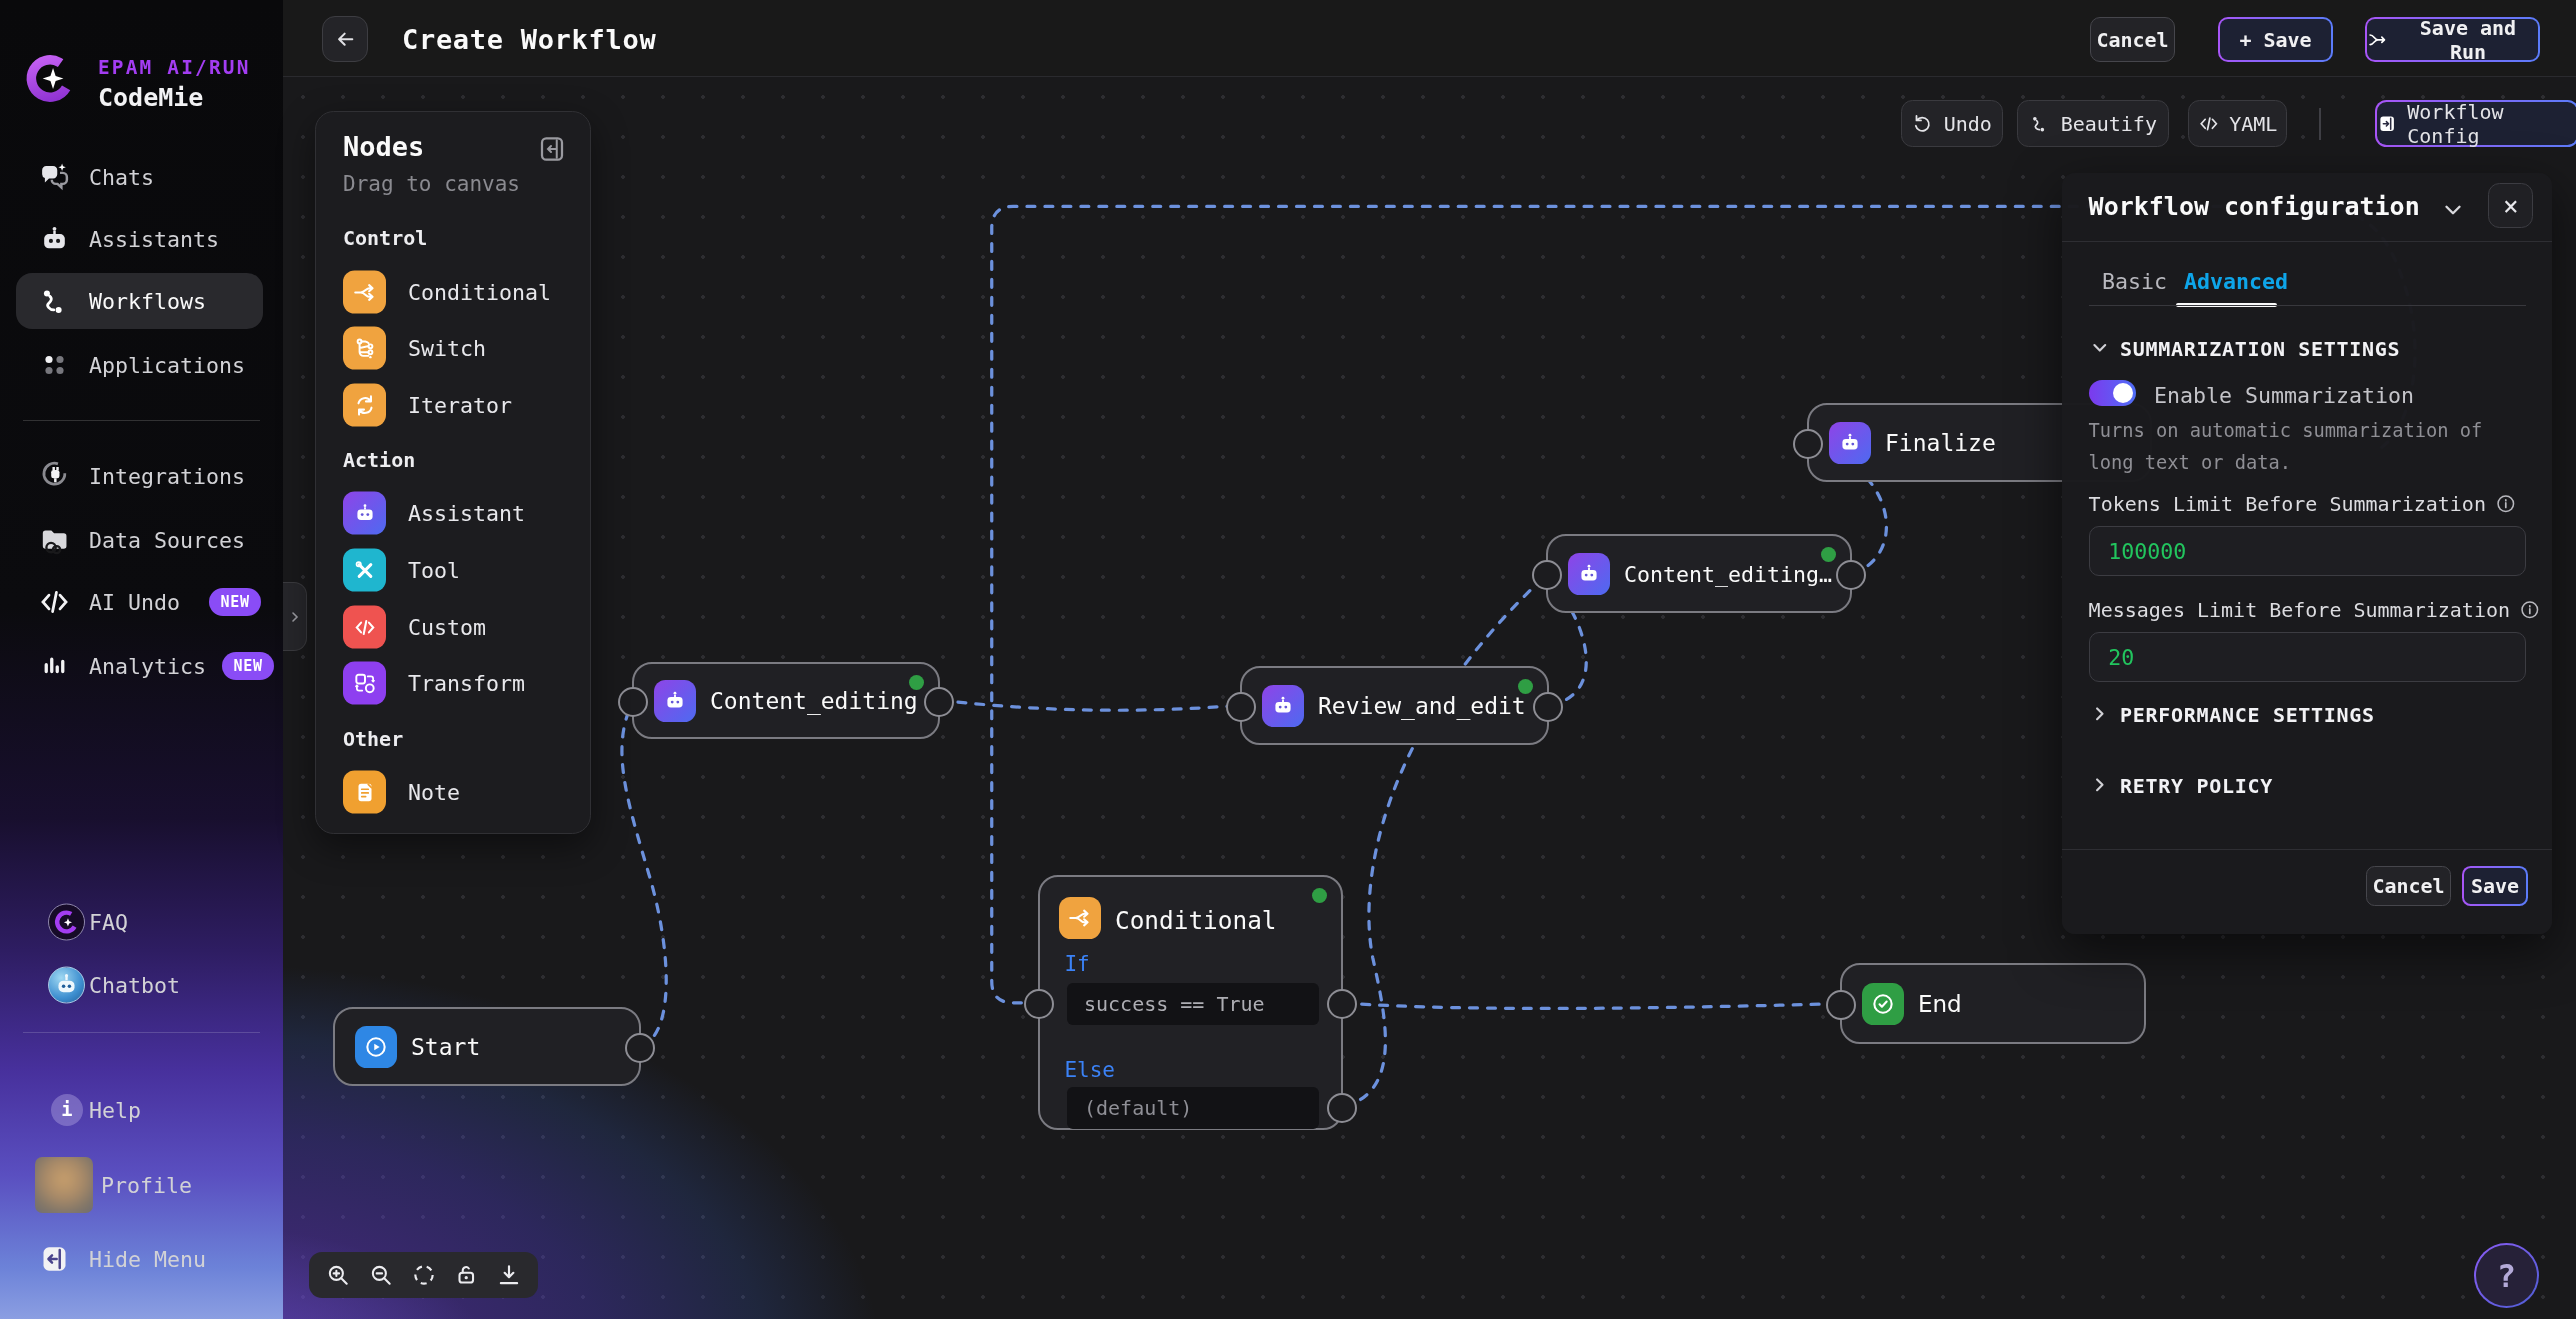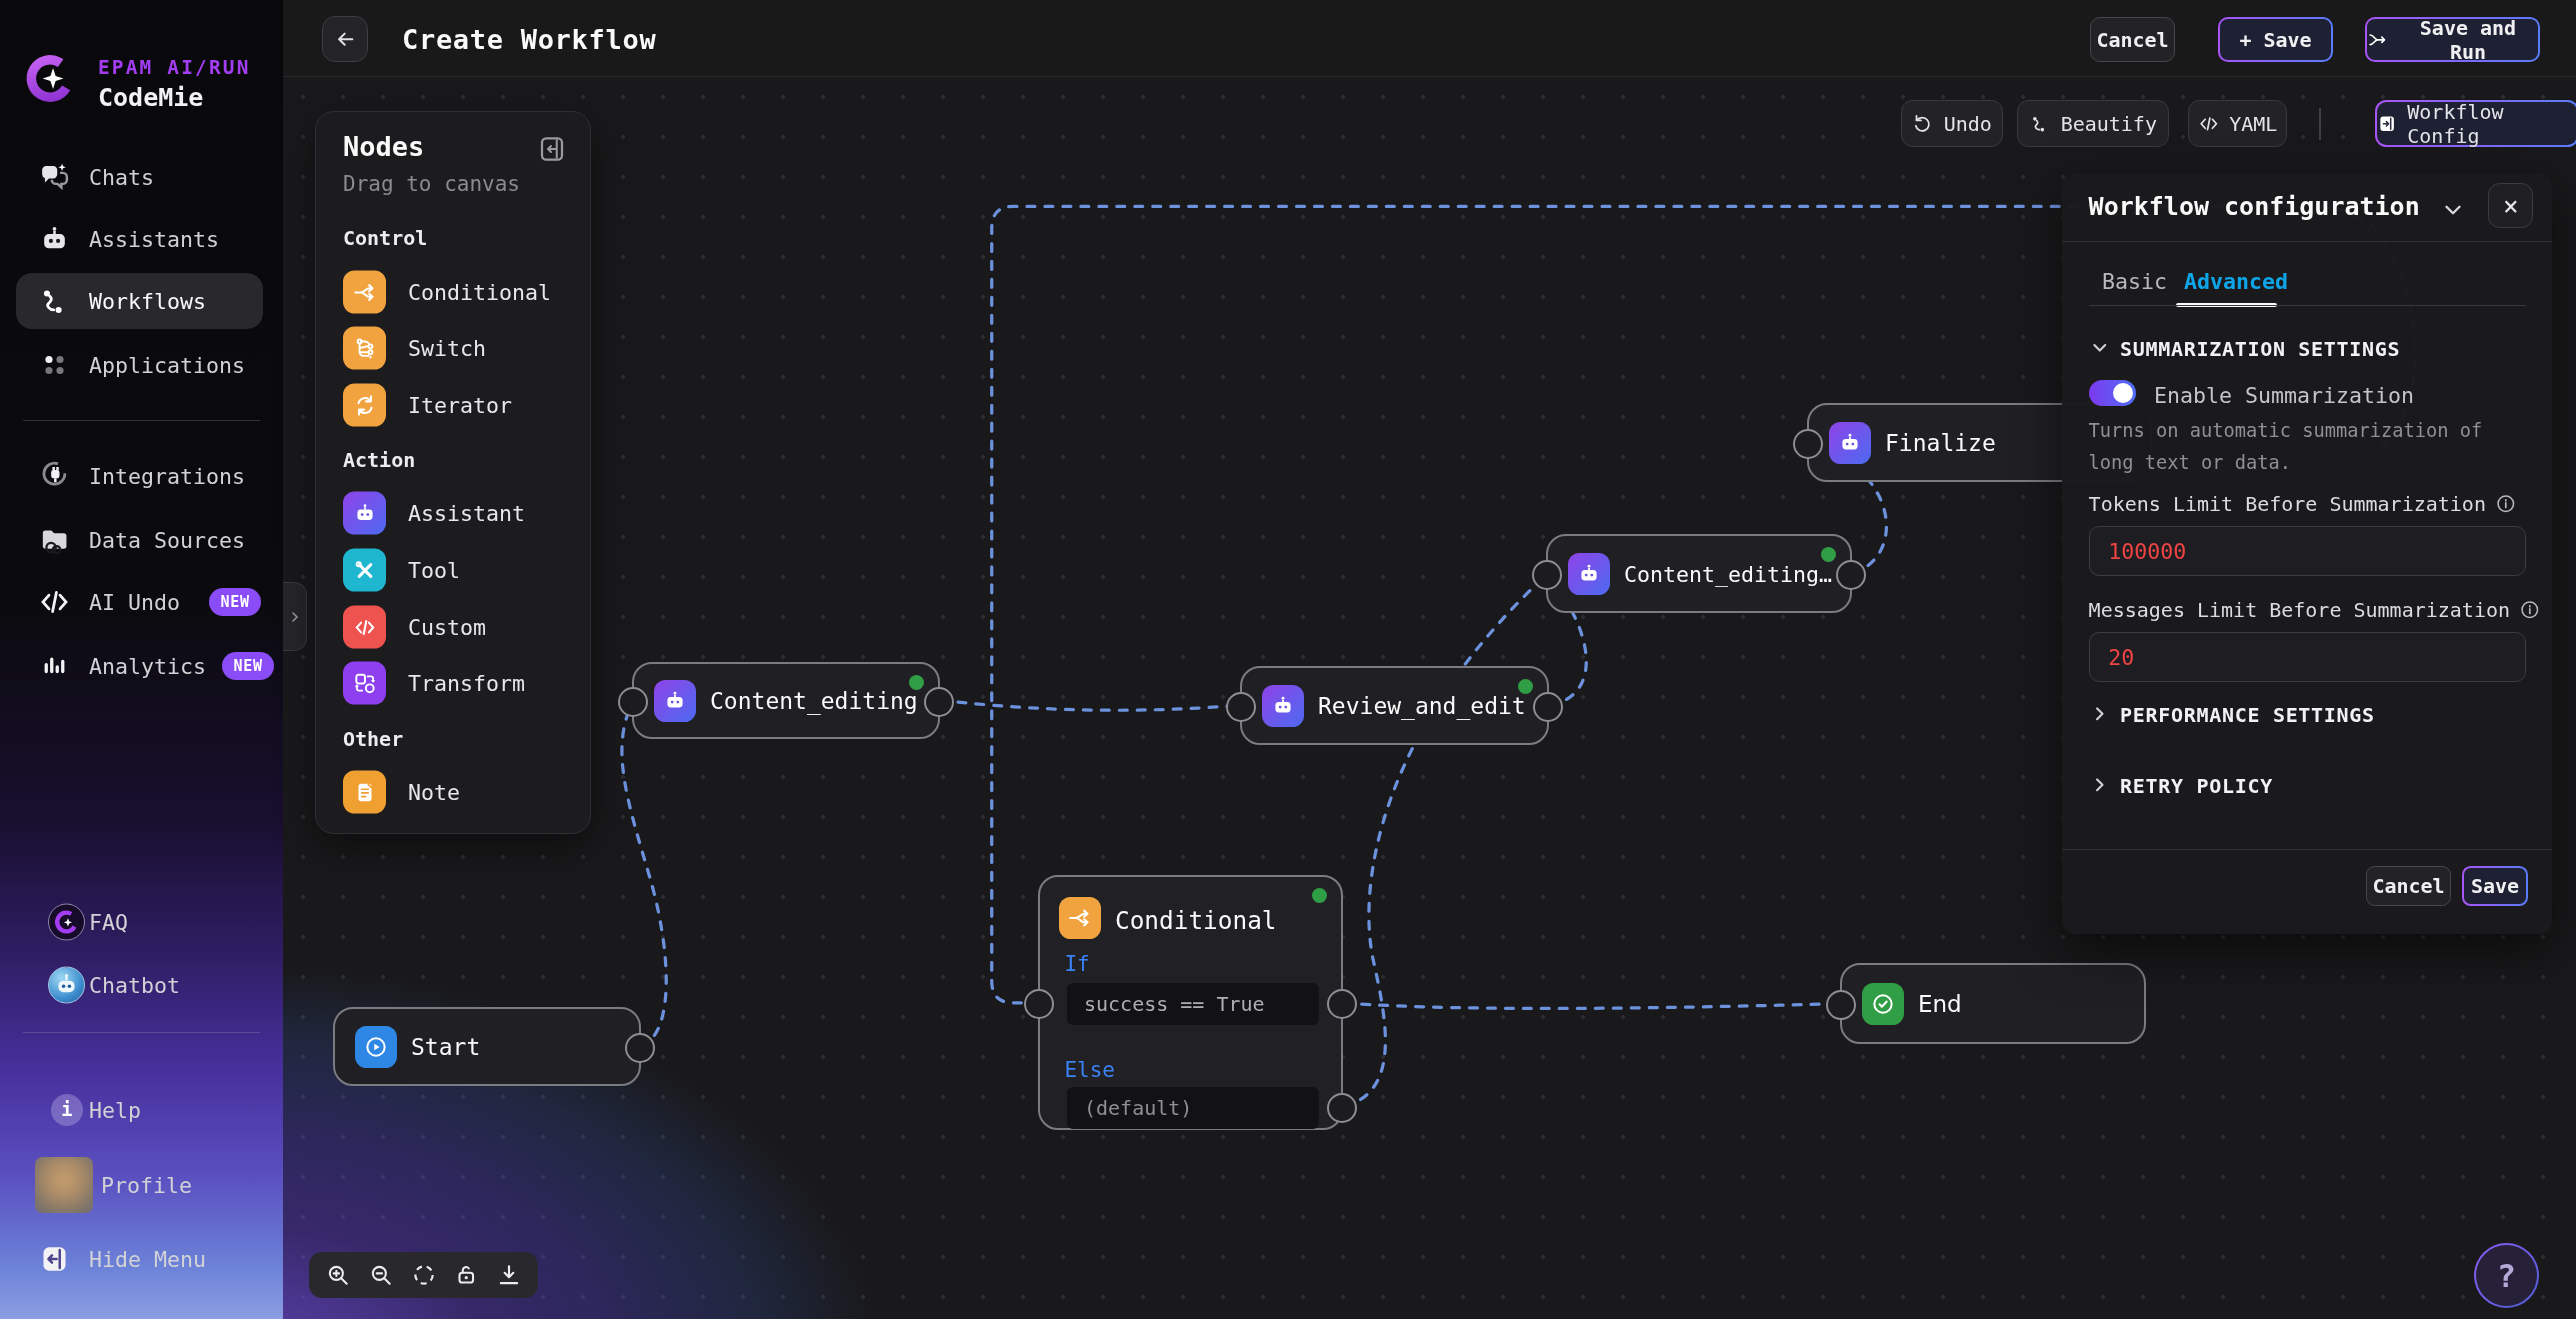--- a/index.html
+++ b/index.html
@@ -101,21 +101,21 @@
   .tab-line { position:absolute; left:26.6px; top:132px; width:437px; height:1.4px; background:#38383d; }
   .cfg-sec { position:absolute; left:58px; font-size:20px; font-weight:bold; color:#f2f2f5; letter-spacing:0.7px; }
   .cfg-sec-chev { position:absolute; left:26.6px; width:21.6px; height:21.6px; color:#d0d0d5; }
   .toggle { position:absolute; left:26.6px; top:207px; width:47px; height:26px; border-radius:14.4px;
     background:linear-gradient(90deg,#7c3aed,#4f6ef7); cursor:pointer; }
   .toggle .knob { position:absolute; right:2.9px; top:2.9px; width:20px; height:20px; border-radius:50%; background:#fff; }
   .toggle-lab { position:absolute; left:92px; top:210px; font-size:21.6px; color:#c4c4c9; }
   .cfg-desc { position:absolute; left:26.6px; top:242px; width:440px; font-size:18.7px; line-height:32px; color:#8f8f95; }
   .cfg-lab { position:absolute; left:26.6px; font-size:20px; color:#dcdce0; display:flex; align-items:center; gap:8.6px; }
   .cfg-input { position:absolute; left:26.6px; width:437px; height:50px; background:#1e1e22; border:1.4px solid #3c3c42;
-    border-radius:10px; color:#ef4444; font-size:21.6px; font-family:inherit; padding:0 18.7px; outline:none; }
+    border-radius:10px; color:#22c55e; font-size:21.6px; font-family:inherit; padding:0 18.7px; outline:none; }
   .cfg-btn { position:absolute; top:693px; height:40px; border-radius:8.6px; font-size:20px; font-weight:bold; color:#f0f0f2;
     display:flex; align-items:center; justify-content:center; cursor:pointer; font-family:inherit; }
   .info-ic { width:21.6px; height:21.6px; color:#b8b8be; flex:none; }
 
   
   .zoombar { position:absolute; left:26px; top:1252px; width:229px; height:46px; background:#29292d; border-radius:13px;
     z-index:20; display:flex; align-items:center; justify-content:space-between; padding:0 16px; }
   .zbtn { width:26px; height:26px; color:#ececf0; cursor:pointer; }
   .helpbtn { position:absolute; left:2191px; top:1243px; width:65px; height:65px; border-radius:50%; z-index:20;
     border:2.9px solid transparent;

